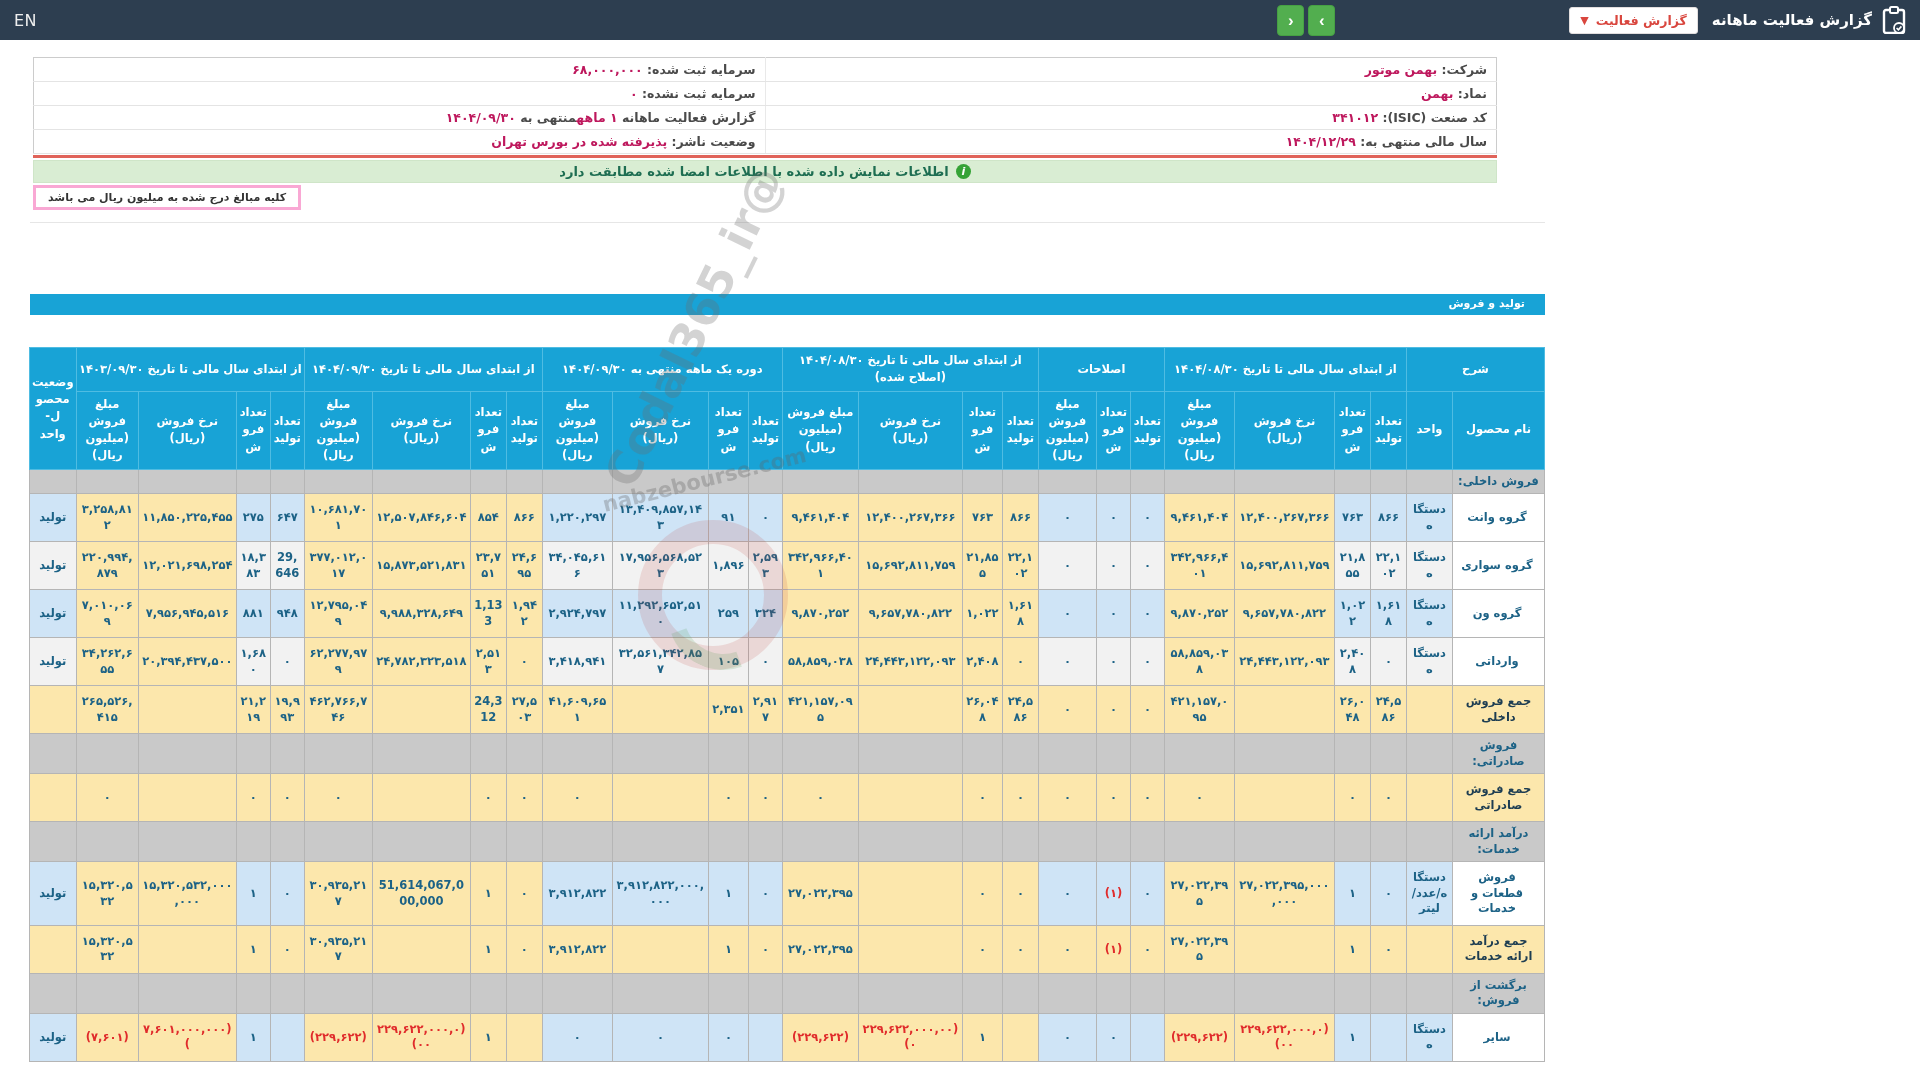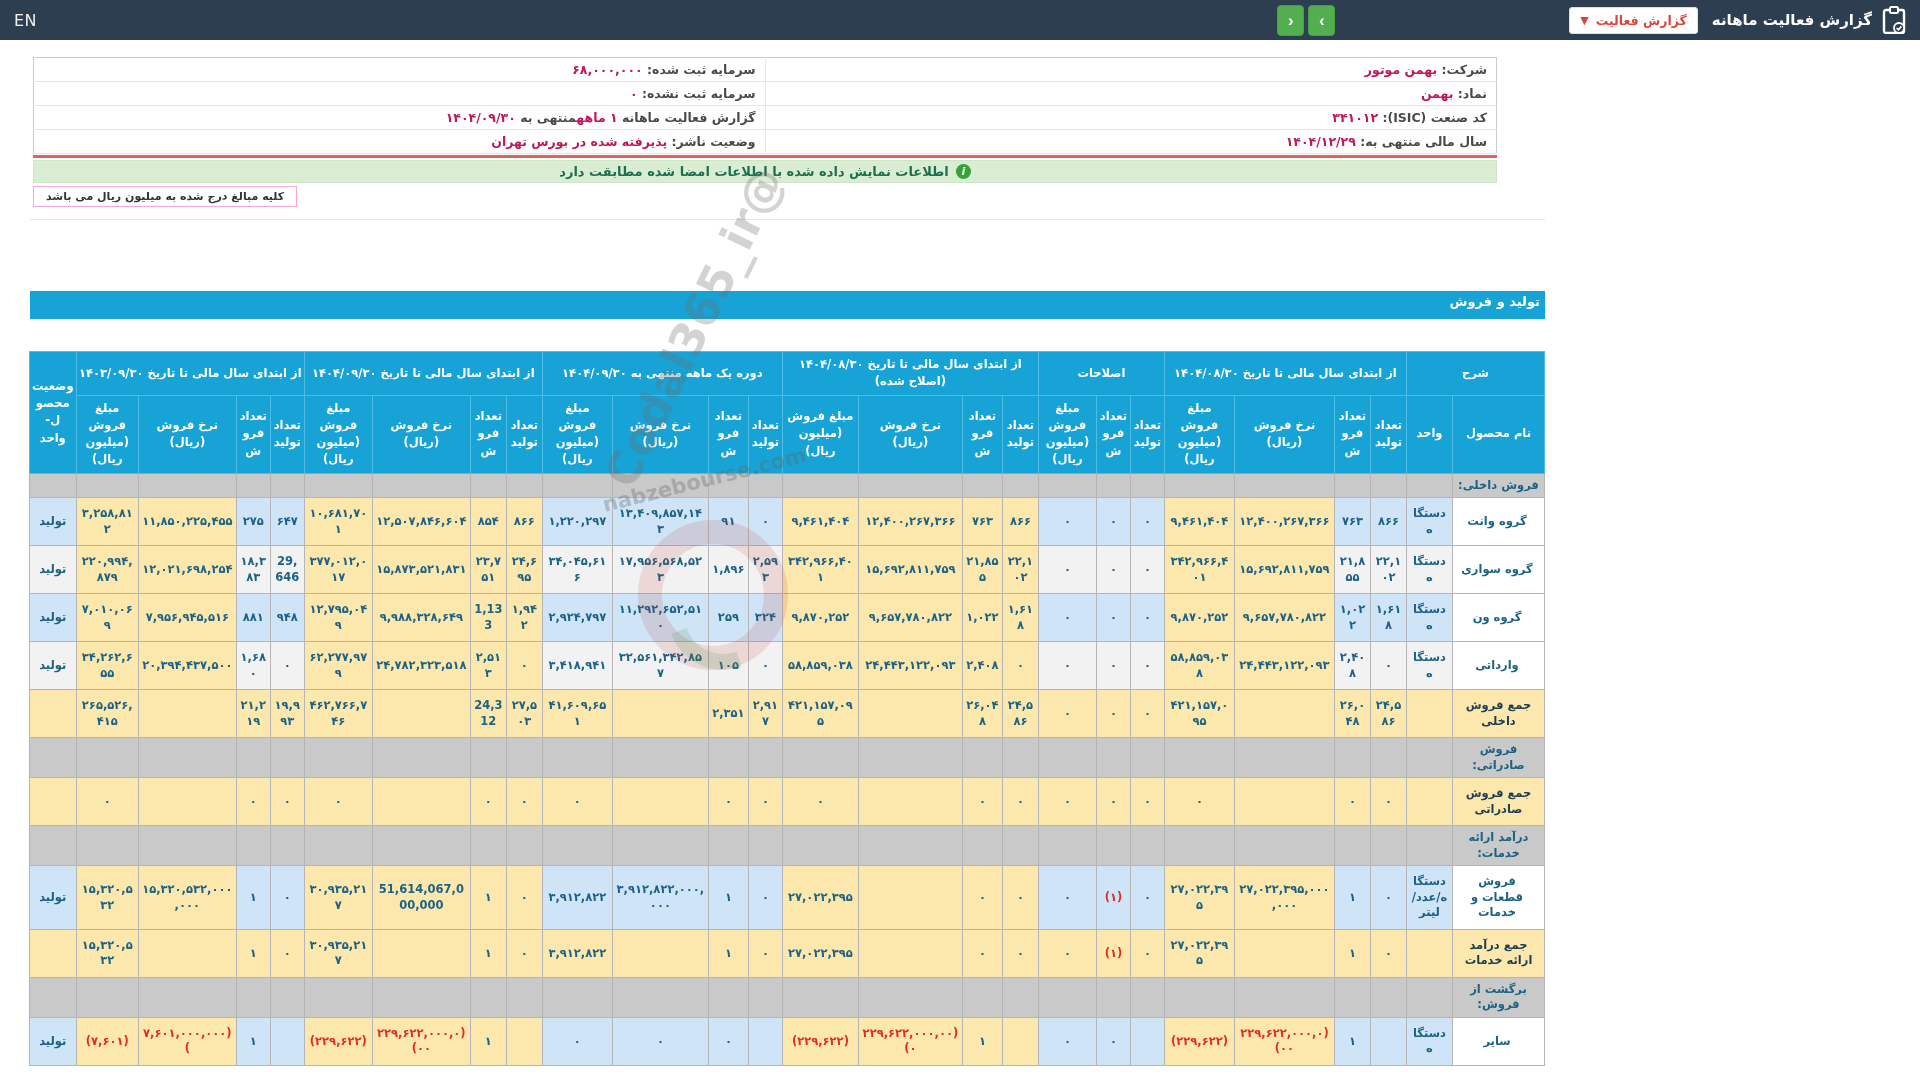--- a/index.html
+++ b/index.html
@@ -25,25 +25,25 @@
   table.info td{width:50%;border-bottom:1px solid #e4e4e4;border-left:1px solid #e9e9e9;
                 font-size:12.5px;color:#4a4a4a;padding:4px 9px;font-weight:bold;height:22px}
   table.info td:last-child{border-left:none}
   .ov{color:#be185d}
   .redline{height:3px;background:#e0635a;margin-top:1px}
   .greenbar{background:#d9edd3;border:1px solid #cfe5c8;margin-top:2px;height:23px;display:flex;
             align-items:center;justify-content:center;gap:7px;color:#1e6e52;font-size:13px;font-weight:bold}
   .info-icon{width:15px;height:15px;border-radius:50%;background:#35a336;color:#fff;font-size:11px;
              font-weight:bold;display:inline-flex;align-items:center;justify-content:center;font-style:italic}
   .chipwrap{text-align:left;margin-top:2px}
-  .tabchip{display:inline-block;background:#fff;border:1px solid #f9a8d4;color:#333;
+  .tabchip{display:inline-block;background:#fff;border:3px solid #f9a8d4;color:#333;
            font-size:11px;font-weight:bold;padding:3px 12px;direction:rtl;cursor:pointer}
   .pagediv{height:72px;border-top:1px solid #e6e6e6;margin-top:12px}
   
-  .secbar{background:#18a3d6;color:#fff;font-size:13px;font-weight:bold;padding:3px 5px;height:28px}
+  .secbar{background:#18a3d6;color:#fff;font-size:11px;font-weight:bold;padding:3px 20px;height:21px}
   .noterow{border:1px solid #c9c9c9;background:#fff;color:#1d1d1d;font-weight:bold;font-size:13px;padding:4px 10px}
   
   table.grid{border-collapse:collapse;table-layout:fixed;width:1515px;direction:rtl;margin-top:32px}
   table.grid th{background:#18a3d6;color:#fff;border:1px solid #4fbce2;font-size:11.5px;
                 font-weight:bold;padding:4px 2px;line-height:1.5;word-wrap:break-word}
   table.grid td{border:1px solid #b5b5b5;text-align:center;color:#1c6286;font-weight:bold;
                 font-size:11.5px;padding:8px 3px;word-wrap:break-word;line-height:1.35}
   tr.sec td{padding:4px 4px}
   .nm{background:#fff;text-align:right;padding-right:6px !important;font-weight:normal}
   .pb{background:#cfe4f6}

